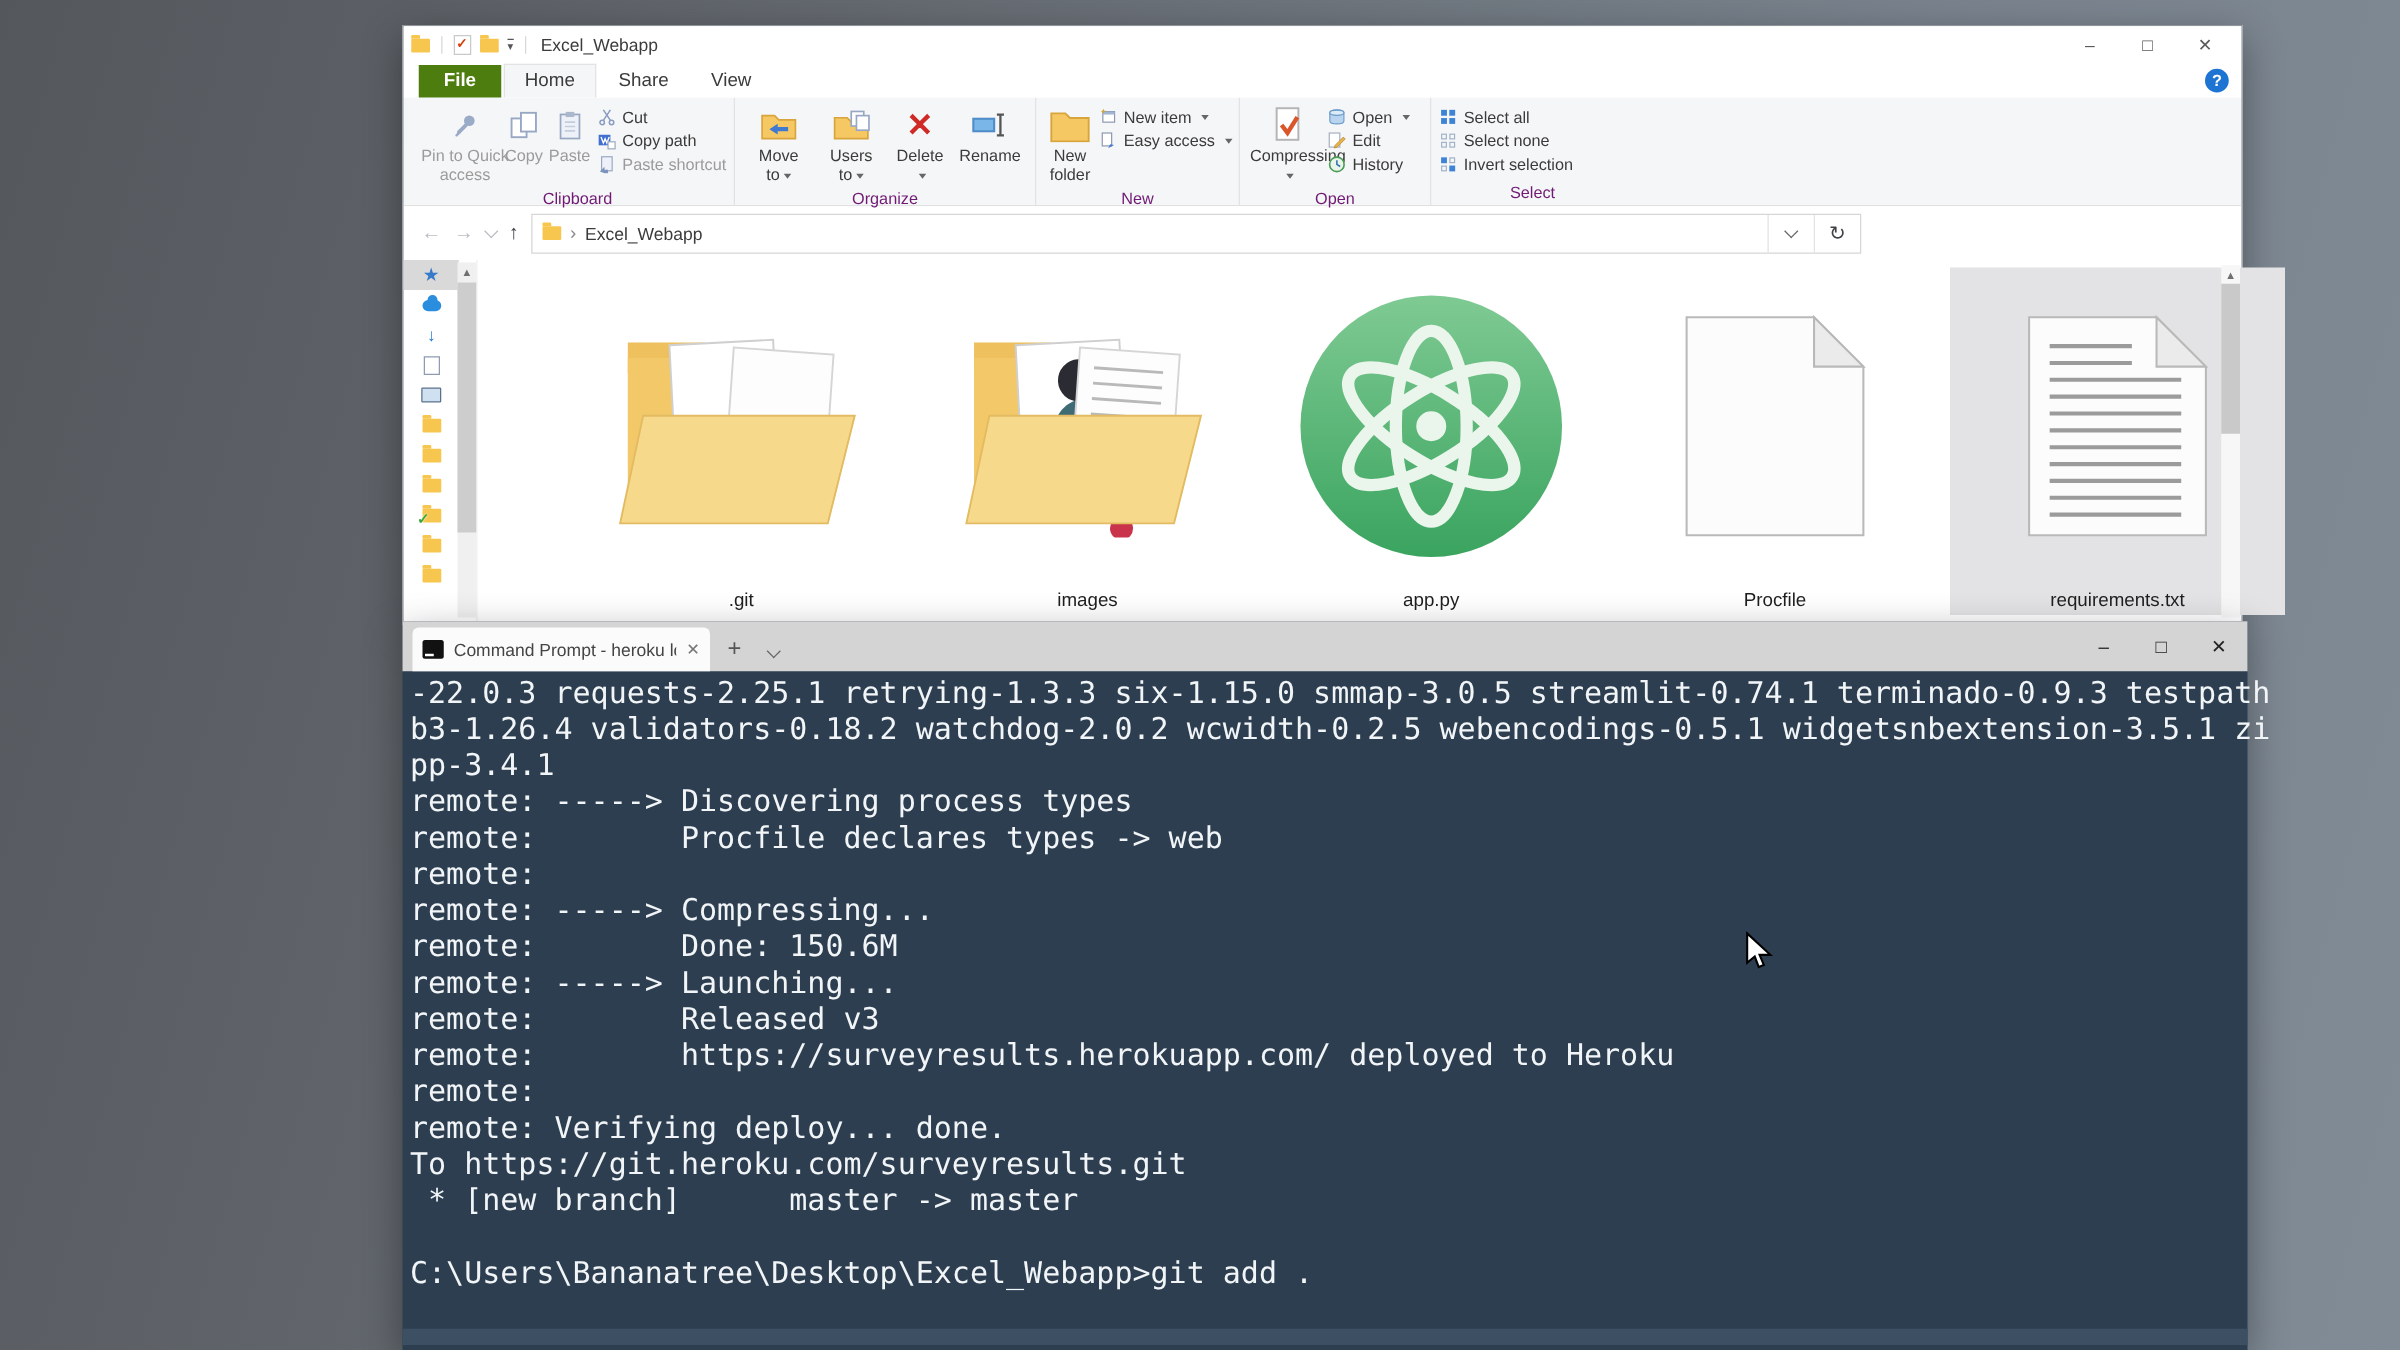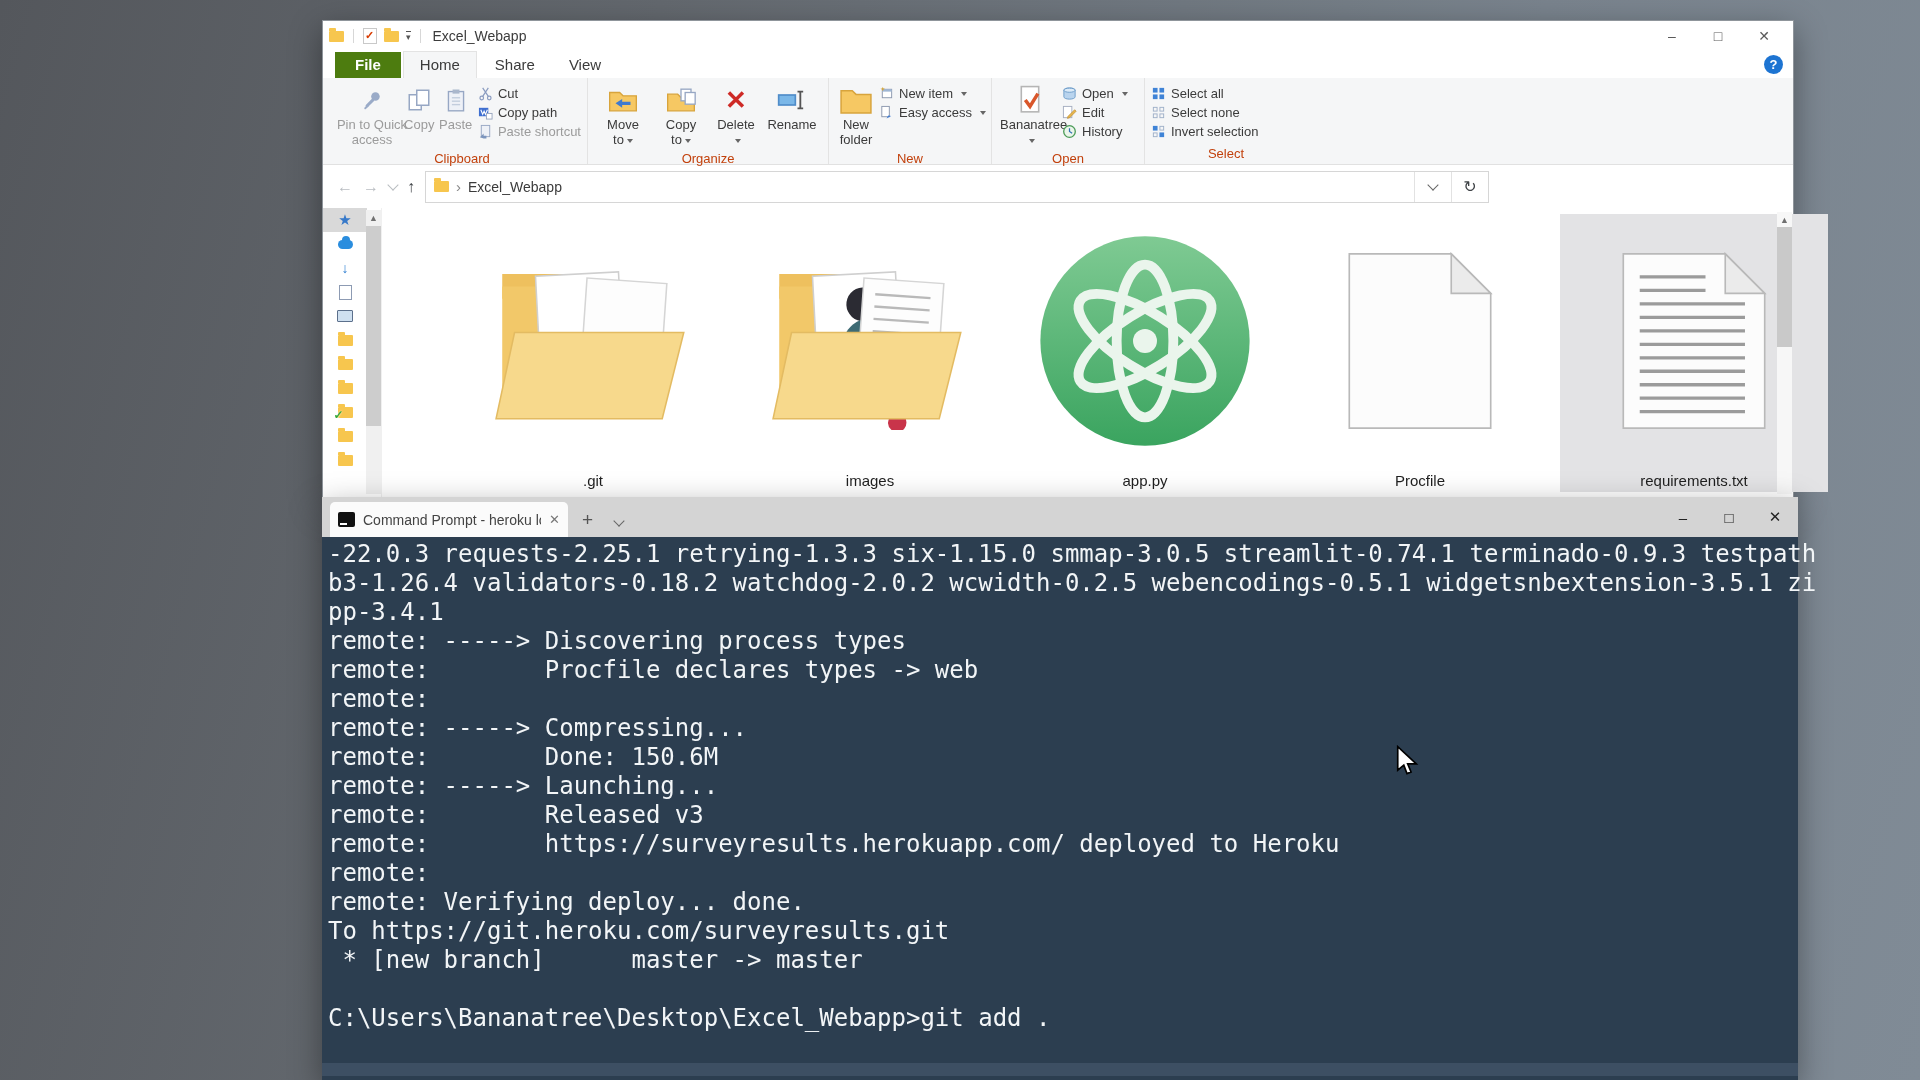--- a/index.html
+++ b/index.html
@@ -24,21 +24,21 @@
   .menubar{height:27px;display:flex;align-items:flex-end;padding-left:12px;position:relative;background:#fff;font-size:15px;}
   .mtab{padding:4px 16px 5px;margin-right:2px;}
   .mtab.file{background:#4d7c0f;color:#fff;font-weight:bold;padding:4px 20px 5px;}
   .mtab.active{background:#f5f6f7;border:1px solid #e3e3e3;border-bottom:none;}
   .help-btn{position:absolute;right:10px;bottom:4px;width:19px;height:19px;border-radius:50%;background:#1d74d2;color:#fff;
             font-size:13px;font-weight:bold;display:flex;align-items:center;justify-content:center;}
   
   .ribbon{height:86px;background:#f5f6f7;border-bottom:1px solid #e1e1e1;display:flex;padding-left:14px;}
   .rgroup{display:flex;flex-direction:column;border-right:1px solid #e3e3e3;padding:3px 6px 0;}
   .rgroup-items{display:flex;flex:1;align-items:flex-start;}
-  .rgroup-label{text-align:center;font-size:13px;color:#c2410c;padding:2px 0 3px;}
+  .rgroup-label{text-align:center;font-size:13px;color:#701a75;padding:2px 0 3px;}
   .rbig{display:flex;flex-direction:column;align-items:center;width:56px;padding:2px 1px;}
   .rbig .ric{height:34px;display:flex;align-items:center;justify-content:center;}
   .rlabel{font-size:13px;line-height:15px;text-align:center;color:#3b3b3b;}
   .rsmall-col{display:flex;flex-direction:column;justify-content:space-between;padding-top:3px;}
   .rsm{display:flex;align-items:center;gap:5px;font-size:13px;height:19px;color:#3b3b3b;white-space:nowrap;}
   .dis .rlabel,.rsm.dis{color:#9b9b9b;}
   .caret{display:inline-block;width:0;height:0;border-left:3.5px solid transparent;border-right:3.5px solid transparent;
          border-top:4px solid #666;margin-left:3px;vertical-align:middle;}
   .xred{color:#ce2a26;font-size:26px;font-weight:bold;line-height:26px;}
   
@@ -219,21 +219,21 @@
         <div class="rbig">
           <span class="ric">
             <svg width="30" height="26" viewBox="0 0 18 15">
                 <path d="M1 4h6l2 2h8v8H1z" fill="#f6c863" stroke="#d8a43c" stroke-width=".8"></path>
                 <g fill="#fff" stroke="#97a7c4" stroke-width=".8">
                   <rect x="9" y="1" width="6" height="7"></rect>
                   <rect x="11.5" y="3" width="6" height="7"></rect>
                 </g>
               </svg>
           </span>
-          <span class="rlabel" style="width:40px"><span>Copy to</span><span class="caret"></span></span>
+          <span class="rlabel" style="width:40px"><span>Users to</span><span class="caret"></span></span>
         </div>
         <div class="rbig" style="width:50px">
           <span class="ric xred">✕</span>
           <span class="rlabel" style="width:46px"><span>Delete</span><span class="caret"></span></span>
         </div>
         <div class="rbig" style="width:58px">
           <span class="ric">
             <svg width="30" height="22" viewBox="0 0 18 13">
                 <rect x="1" y="3.5" width="10" height="6" fill="#7ab7e8" stroke="#4f8cc9"></rect>
                 <g stroke="#555" stroke-width="1.1" fill="none">
@@ -282,21 +282,21 @@
 
     <div class="rgroup" style="width:140px">
       <div class="rgroup-items">
         <div class="rbig" style="width:62px">
           <span class="ric">
             <svg width="26" height="30" viewBox="0 0 16 19">
                 <rect x="2.5" y="1" width="11" height="16" fill="#fff" stroke="#b5b5b5"></rect>
                 <path d="M5 9.5l3 4 5-8" stroke="#d9572b" stroke-width="2.2" fill="none"></path>
               </svg>
           </span>
-          <span class="rlabel" style="width:60px"><span>Bananatree</span><span class="caret"></span></span>
+          <span class="rlabel" style="width:60px"><span>Compressing</span><span class="caret"></span></span>
         </div>
         <div class="rsmall-col">
           <div class="rsm">
             <svg width="15" height="15" viewBox="0 0 16 16">
                 <path d="M2 4.5C2 3 4.5 2 8 2s6 1 6 2.5v7C14 13 11.5 14 8 14s-6-1-6-2.5z" fill="#b9d4ee" stroke="#6d9cc9"></path>
                 <ellipse cx="8" cy="4.5" rx="6" ry="2.2" fill="#dcebf8" stroke="#6d9cc9"></ellipse>
               </svg>
             <span>Open</span>
               <span class="caret"></span>
           </div>

